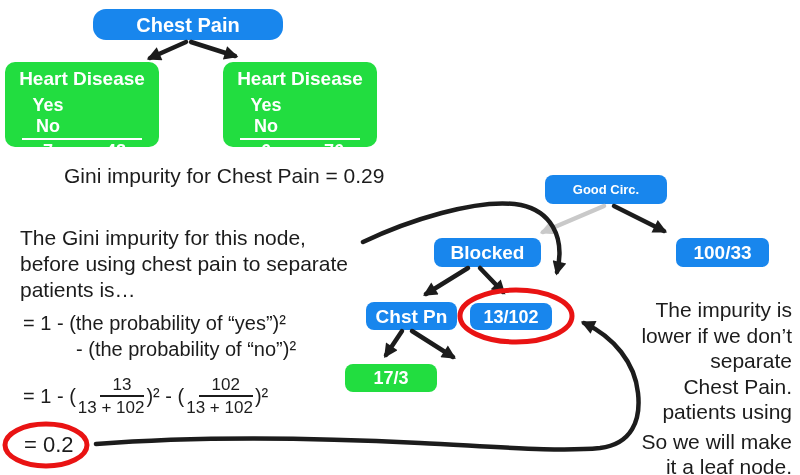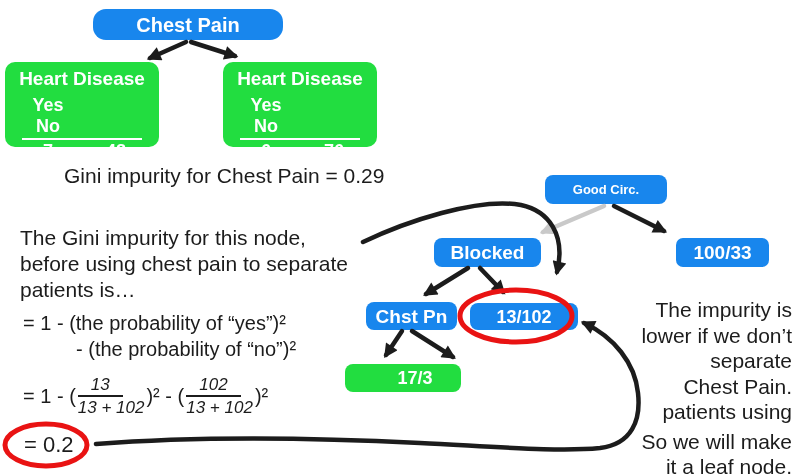--- a/index.html
+++ b/index.html
@@ -13,42 +13,42 @@
   html,body{margin:0;padding:0;background:#ffffff;}
   #canvas{
     position:relative;width:800px;height:475px;background:#ffffff;
     font-family:"Liberation Sans", sans-serif;color:var(--ink);overflow:hidden;
   }
   .node{
     position:absolute;display:flex;align-items:center;justify-content:center;
     color:var(--node-text);font-weight:bold;border-radius:8px;line-height:1;
   }
   .node.blue{background:var(--blue);}
-  .node.green{background:var(--green);padding-left:24px;}
+  .node.green{background:var(--green);}
   .hd-box{
     position:absolute;background:var(--green);border-radius:10px;color:var(--node-text);
     font-weight:bold;text-align:center;
   }
   .hd-title{font-size:19px;line-height:21px;margin-top:6px;}
   .hd-cols,.hd-vals{
     display:flex;justify-content:space-between;margin:0 17px;font-size:18px;line-height:21px;
   }
   .hd-cols{border-bottom:2.5px solid #ffffff;margin-top:6px;padding-bottom:1px;flex-direction:column;}
   .hd-cols span,.hd-vals span{width:52px;text-align:center;}
   .hd-vals{margin-top:1px;}
   .txt{position:absolute;white-space:nowrap;}
   .t21{font-size:21px;line-height:26px;}
   .t20{font-size:20px;line-height:24px;}
   .t22{font-size:22px;line-height:25px;}
   .note{position:absolute;text-align:right;font-size:21px;line-height:25.5px;}
   .note .p2{margin-top:4px;}
   .eqfrac{
     position:absolute;display:flex;align-items:center;font-size:20px;white-space:nowrap;
   }
-  .frac{display:inline-flex;flex-direction:column;align-items:flex-start;margin:0 2px;font-style:italic;}
+  .frac{display:inline-flex;flex-direction:column;align-items:flex-end;margin:0 2px;}
   .frac .num{font-size:17px;line-height:19px;padding:0 13px 1px 13px;border-bottom:2.5px solid var(--ink);}
   .frac .den{font-size:17px;line-height:19px;padding-top:1px;}
   svg.overlay{position:absolute;left:0;top:0;z-index:5;pointer-events:none;}
   svg .arrow{stroke:var(--ink);stroke-width:4.5;fill:none;stroke-linecap:round;}
   svg .arrow-gray{stroke:var(--gray-arrow);stroke-width:4.5;fill:none;stroke-linecap:round;}
   svg .red-el{stroke:var(--red);stroke-width:5;fill:none;}
   #ah path{fill:var(--ink);}
   #ahg path{fill:var(--gray-arrow);}
 </style>
 </head>
@@ -106,21 +106,21 @@
     </span>
     <span>)²</span>
   </div>
 
   <div class="txt t22" style="left:24px;top:432px;">= 0.2</div>
 
   <div class="node blue" style="left:545px;top:175px;width:122px;height:29px;font-size:13px;">Good Circ.</div>
   <div class="node blue" style="left:434px;top:238px;width:107px;height:29px;font-size:19px;">Blocked</div>
   <div class="node blue" style="left:676px;top:238px;width:93px;height:29px;font-size:19px;border-radius:7px;">100/33</div>
   <div class="node blue" style="left:366px;top:302px;width:91px;height:28px;font-size:19px;">Chst Pn</div>
-  <div class="node blue" style="left:470px;top:303px;width:108px;height:27px;font-size:18px;">13/102</div>
+  <div class="node blue" style="left:470px;top:303px;width:82px;height:27px;font-size:18px;">13/102</div>
   <div class="node green" style="left:345px;top:364px;width:92px;height:28px;font-size:18px;">17/3</div>
 
   <div class="note" style="right:8px;top:297px;">
     <div>The impurity is</div>
     <div>lower if we don’t</div>
     <div>separate</div>
     <div>Chest Pain.</div>
     <div>patients using</div>
     <div class="p2">So we will make</div>
     <div>it a leaf node.</div>

